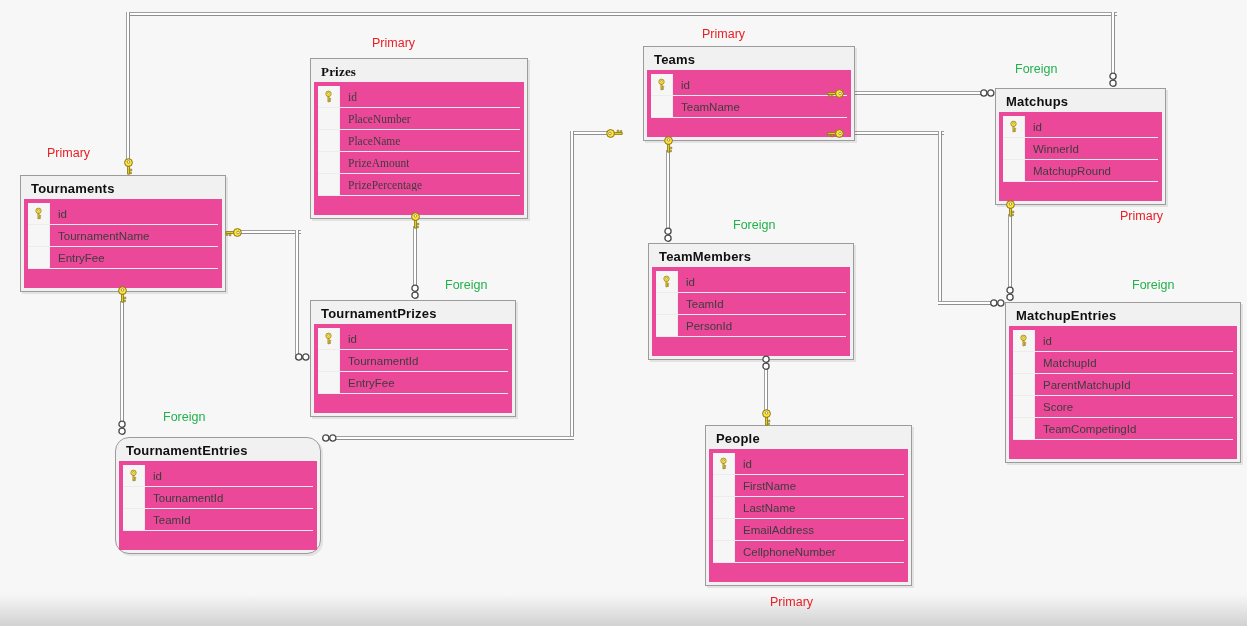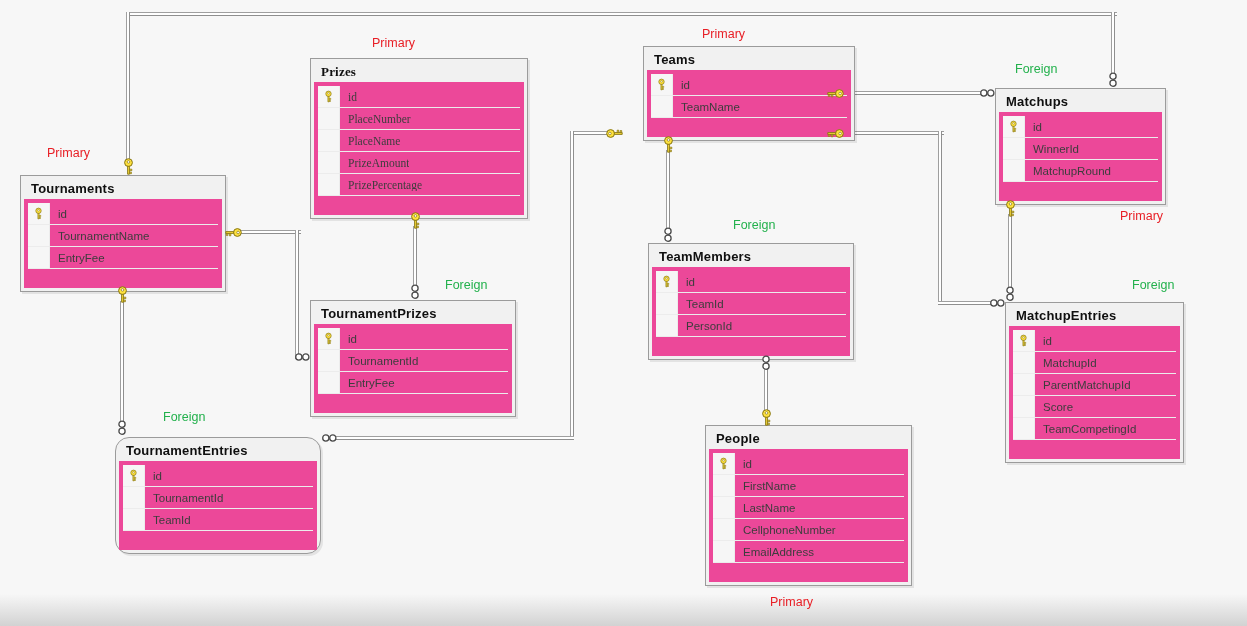--- a/index.html
+++ b/index.html
@@ -340,21 +340,21 @@
           <div class="cell-icon"></div>
           <div class="cell-name">TeamId</div>
         </div>
         <div class="row">
           <div class="cell-icon"></div>
           <div class="cell-name">PersonId</div>
         </div>
         <div class="row empty"></div>
       </div>
     </div>
-    <div class="tbl" style="left: 1005px; top: 302px; width: 179px;">
+    <div class="tbl" style="left: 1005px; top: 302px; width: 236px;">
       <div class="tbl-title">MatchupEntries</div>
       <div class="tbl-grid">
         <div class="row">
           <div class="cell-icon">
             <svg width="9" height="13" viewBox="0 0 13 17">
               <circle cx="6.5" cy="4.6" r="3.9" fill="#ffe23e" stroke="#857413" stroke-width="1"></circle>
               <circle cx="6.5" cy="3.9" r="1.3" fill="#ffffff" stroke="#857413" stroke-width="0.7"></circle>
               <path d="M5.6 8.3 L5.6 16.2 L7.4 16.2 L7.4 8.3 Z" fill="#ffe23e" stroke="#857413" stroke-width="0.9"></path>
               <path d="M7.4 11.2 h2.4 v1.5 h-2.4 Z" fill="#ffe23e" stroke="#857413" stroke-width="0.8"></path>
               <path d="M7.4 14.2 h2 v1.5 h-2 Z" fill="#ffe23e" stroke="#857413" stroke-width="0.8"></path>
@@ -425,25 +425,25 @@
         <div class="row">
           <div class="cell-icon"></div>
           <div class="cell-name">FirstName</div>
         </div>
         <div class="row">
           <div class="cell-icon"></div>
           <div class="cell-name">LastName</div>
         </div>
         <div class="row">
           <div class="cell-icon"></div>
+          <div class="cell-name">EmailAddress</div>
+        </div>
+        <div class="row">
+          <div class="cell-icon"></div>
           <div class="cell-name">CellphoneNumber</div>
-        </div>
-        <div class="row">
-          <div class="cell-icon"></div>
-          <div class="cell-name">EmailAddress</div>
         </div>
         <div class="row empty"></div>
       </div>
     </div>
     <div class="dlabel" style="left: 47px; top: 146px; color: rgb(232, 30, 37);">Primary</div>
     <div class="dlabel" style="left: 372px; top: 36px; color: rgb(232, 30, 37);">Primary</div>
     <div class="dlabel" style="left: 702px; top: 27px; color: rgb(232, 30, 37);">Primary</div>
     <div class="dlabel" style="left: 1015px; top: 62px; color: rgb(34, 177, 76);">Foreign</div>
     <div class="dlabel" style="left: 1120px; top: 209px; color: rgb(232, 30, 37);">Primary</div>
     <div class="dlabel" style="left: 445px; top: 278px; color: rgb(34, 177, 76);">Foreign</div>

